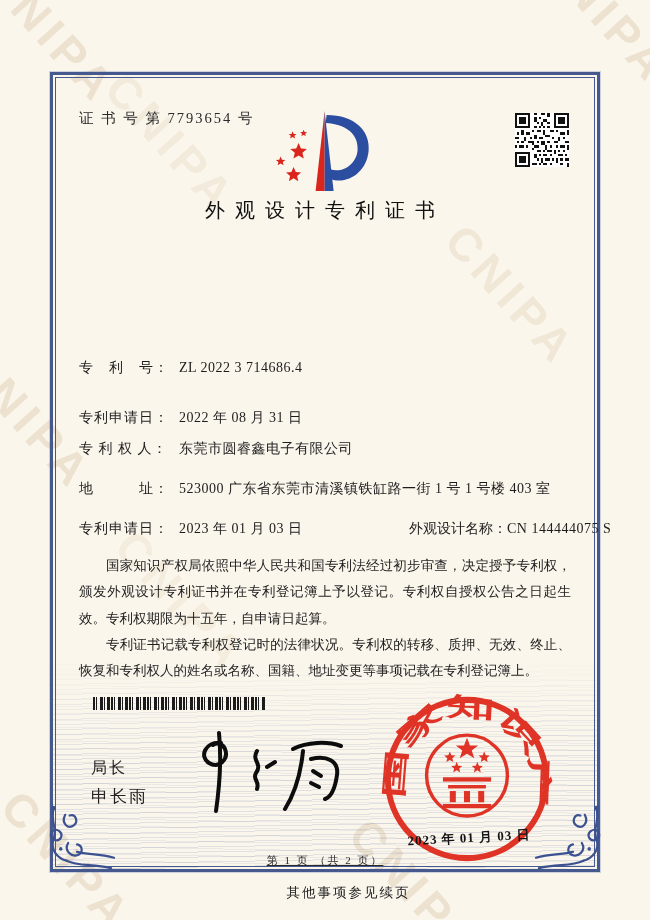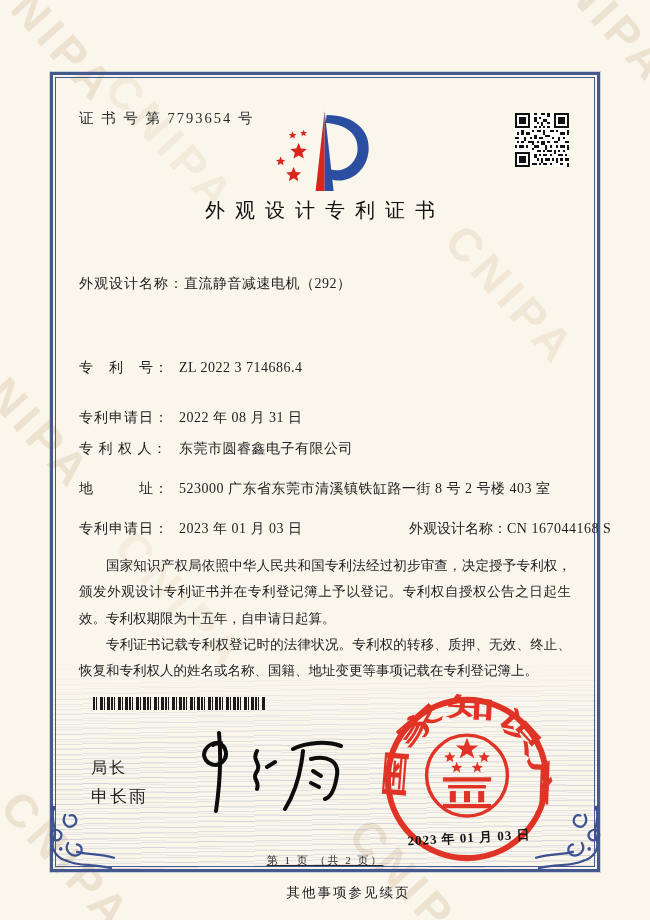--- a/index.html
+++ b/index.html
@@ -132,39 +132,36 @@
             <rect x="0" y="18" width="7" height="7"></rect>
               <rect x="1" y="19" width="5" height="5" fill="#fff"></rect>
               <rect x="2" y="20" width="3" height="3"></rect>
             <path d="M9,0h1v1h-1z M12,0h2v1h-2z M15,0h1v2h-1z M9,2h1v2h-1z M11,2h1v1h-1z M13,3h2v1h-2z M10,4h1v1h-1z M12,4h1v2h-1z M15,4h1v1h-1z M9,6h1v1h-1z M11,6h1v1h-1z M13,6h1v1h-1z M15,6h1v1h-1z M1,9h1v1h-1z M3,8h1v2h-1z M5,9h2v1h-2z M8,8h1v1h-1z M10,8h2v1h-2z M13,8h1v2h-1z M16,8h2v1h-2z M19,8h1v1h-1z M21,9h2v1h-2z M24,8h1v2h-1z M0,11h2v1h-2z M4,11h1v2h-1z M7,11h1v1h-1z M9,10h1v2h-1z M11,11h2v1h-2z M14,10h2v1h-2z M17,11h1v1h-1z M20,11h1v2h-1z M22,11h1v1h-1z M1,13h1v1h-1z M3,13h1v1h-1z M6,13h2v1h-2z M8,13h1v2h-1z M10,13h1v1h-1z M12,13h2v2h-2z M15,13h1v1h-1z M18,13h2v1h-2z M23,13h2v1h-2z M0,15h1v1h-1z M2,15h2v1h-2z M5,15h1v1h-1z M9,15h2v1h-2z M14,15h1v2h-1z M16,15h1v1h-1z M19,15h1v1h-1z M21,15h2v1h-2z M24,15h1v2h-1z M8,16h1v1h-1z M10,17h2v1h-2z M13,17h1v1h-1z M15,17h2v1h-2z M18,17h1v2h-1z M20,17h1v1h-1z M22,17h1v1h-1z M9,19h1v2h-1z M11,19h1v1h-1z M13,19h2v1h-2z M16,19h1v1h-1z M20,19h2v1h-2z M23,19h1v1h-1z M10,21h1v1h-1z M12,21h1v2h-1z M14,21h2v1h-2z M17,21h1v1h-1z M19,21h1v2h-1z M21,21h1v1h-1z M23,21h2v1h-2z M8,23h2v1h-2z M11,23h1v1h-1z M13,23h2v1h-2z M16,23h1v1h-1z M21,23h1v1h-1z M24,23h1v2h-1z"></path>
           </g>
         </svg>
       </div>
 
       <div class="title">外观设计专利证书</div>
 
-      <div class="field-row" style="top:200px">
-        <span class="f-label">外观设计名称：</span><span class="f-value">直流静音减速电机（292）</span>
-      </div>
       <div class="field-row" style="top:284px">
         <span class="f-label">专　利　号：</span><span class="f-value">ZL 2022 3 714686.4</span>
       </div>
       <div class="field-row" style="top:334px">
         <span class="f-label">专利申请日：</span><span class="f-value">2022 年 08 月 31 日</span>
       </div>
       <div class="field-row" style="top:365px">
         <span class="f-label">专 利 权 人：</span><span class="f-value">东莞市圆睿鑫电子有限公司</span>
       </div>
       <div class="field-row" style="top:405px">
-        <span class="f-label">地　　　址：</span><span class="f-value">523000 广东省东莞市清溪镇铁缸路一街 8 号 2 号楼 403 室</span>
+        <span class="f-label">地　　　址：</span><span class="f-value">523000 广东省东莞市清溪镇铁缸路一街 1 号 1 号楼 403 室</span>
       </div>
       <div class="field-row" style="top:445px">
         <span class="f-label">专利申请日：</span><span class="f-value">2023 年 01 月 03 日</span>
         <span class="grant-no">
-          <span>外观设计名称：</span><span class="f-value">CN 167044168 S</span>
+          <span>外观设计名称：</span><span class="f-value">CN 144444075 S</span>
         </span>
       </div>
 
       <div class="paras">
         <p>国家知识产权局依照中华人民共和国专利法经过初步审查，决定授予专利权，颁发外观设计专利证书并在专利登记簿上予以登记。专利权自授权公告之日起生效。专利权期限为十五年，自申请日起算。</p>
         <p>专利证书记载专利权登记时的法律状况。专利权的转移、质押、无效、终止、恢复和专利权人的姓名或名称、国籍、地址变更等事项记载在专利登记簿上。</p>
       </div>
 
       <div class="guilloche"></div>
       <div class="flourish fl-left">

